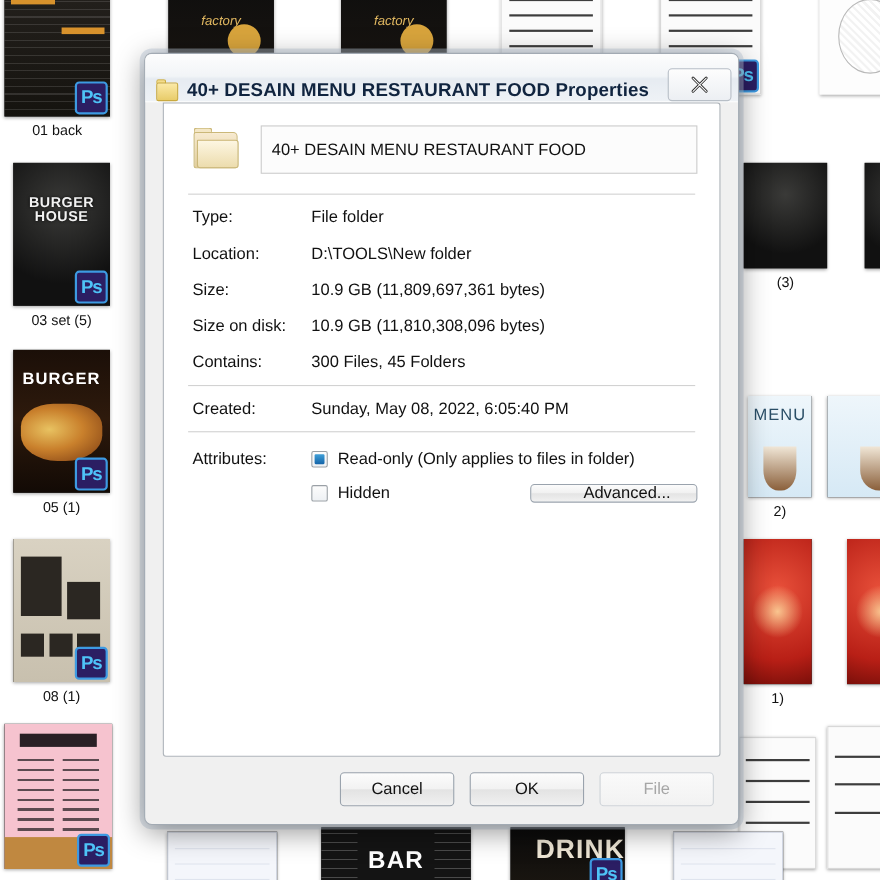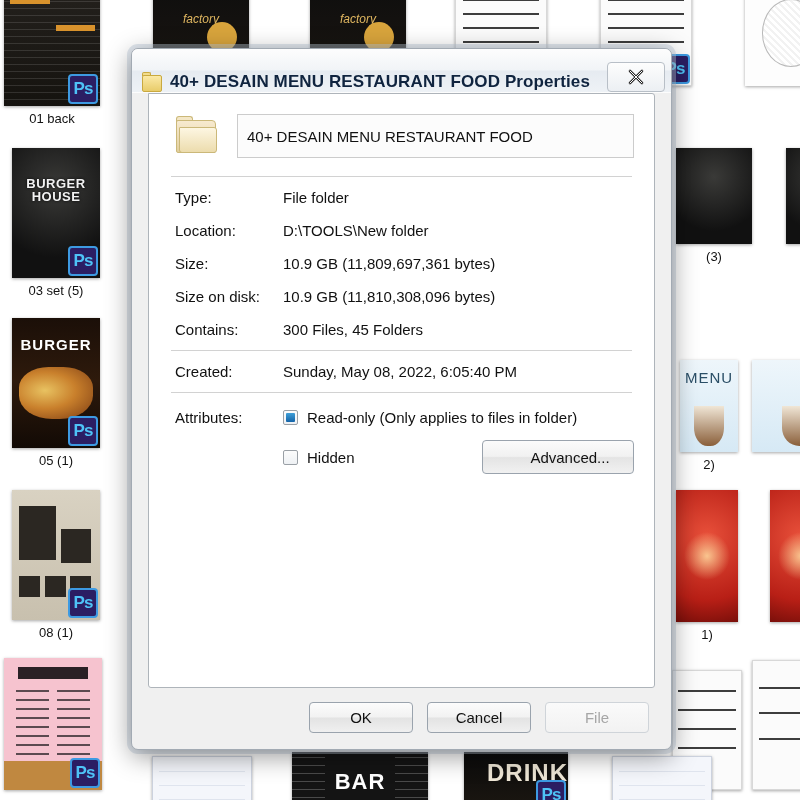--- a/index.html
+++ b/index.html
@@ -428,21 +428,21 @@
     content: "";
     position: absolute;
     inset: 2px;
     background: linear-gradient(#3f9fd8, #1464a8);
     border-radius: 1px;
   }
   .attr-text { color: #111; white-space: nowrap; }
   .adv-btn {
     margin-left: auto;
     min-width: 152px;
-    height: 34px;
+    height: 17px;
     border: 1px solid #9aa3ad;
     border-radius: 4px;
     background: linear-gradient(#fbfbfb 0%, #f1f1f1 48%, #e4e4e4 52%, #f1f1f1 100%);
     font-size: 15px;
     color: #111;
     font-family: "Liberation Sans", sans-serif;
     cursor: pointer;
     display: flex; align-items: center; justify-content: center; padding-left: 24px;
   }
 
@@ -754,18 +754,18 @@
           <span class="cbx"></span>
           <span class="attr-text">Hidden</span>
           <span class="adv-btn">Advanced...</span>
         </div>
       </div>
     </div>
 
   </div>
 
   <div class="dlg-footer">
+    <div class="btn">Cancel</div>
     <div class="btn">OK</div>
-    <div class="btn">Cancel</div>
     <div class="btn disabled">File</div>
   </div>
 
 </div>
 
 </body></html>

